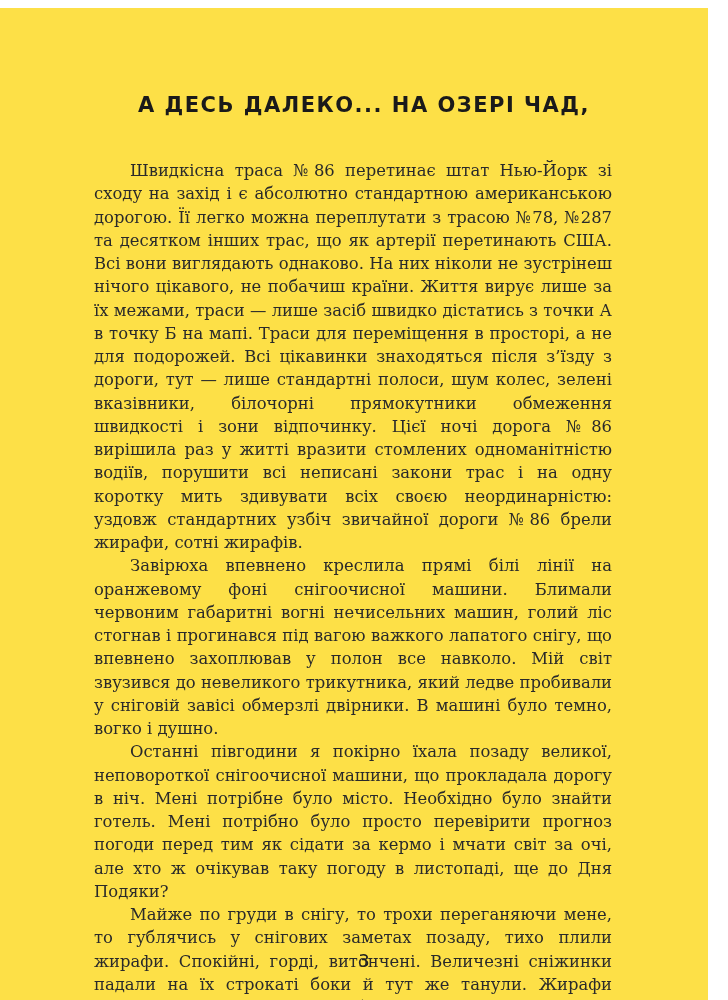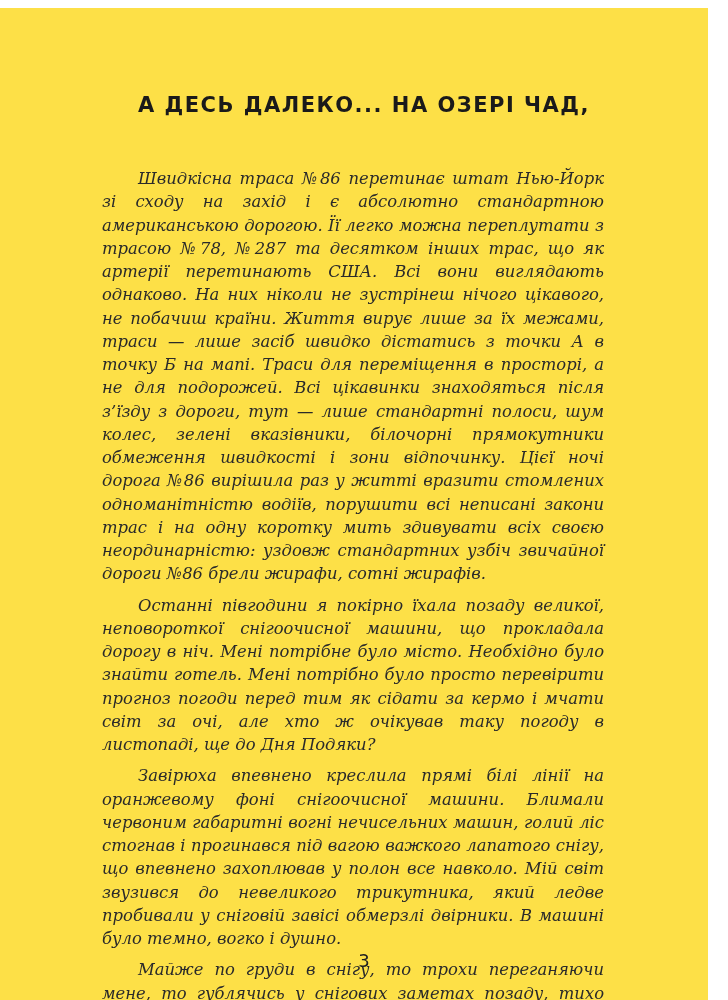--- a/index.html
+++ b/index.html
@@ -18,38 +18,38 @@
   }
   .body {
     position: absolute; left: 94px; width: 518px; top: 151px;
     font-family: "DejaVu Serif", serif;
     font-size: 16.4px;
     line-height: 23.25px;
     color: #2a2a2a;
     text-align: justify;
     hyphens: manual;
   }
-  .body p { margin: 8px; text-indent: 36px; font-style: italic; }
+  .body p { margin: 0; text-indent: 36px; }
   .page-number {
     position: absolute; left: 0; width: 728px; top: 942px;
     text-align: center;
     font-family: "DejaVu Sans", sans-serif;
     font-size: 18px;
     color: #222;
   }
 </style>
 </head>
 <body>
 
 <div class="page">
   <div class="title">
     <div>А десь далеко... на озері Чад,</div>
   </div>
 
   <div class="body">
     <p>Швидкісна траса №86 перетинає штат Нью-Йорк зі сходу на захід і є абсолютно стандартною американською дорогою. Її легко можна переплутати з трасою №78, №287 та десятком інших трас, що як артерії перетинають США. Всі вони виглядають однаково. На них ніколи не зустрінеш нічого цікавого, не побачиш країни. Життя вирує лише за їх межами, траси — лише засіб швидко дістатись з точки А в точку Б на мапі. Траси для переміщення в просторі, а не для подорожей. Всі цікавинки знаходяться після з’їзду з дороги, тут — лише стандартні полоси, шум колес, зелені вказівники, білочорні прямокутники обмеження швидкості і зони відпочинку. Цієї ночі дорога №86 вирішила раз у житті вразити стомлених одноманітністю водіїв, порушити всі неписані закони трас і на одну коротку мить здивувати всіх своєю неординарністю: уздовж стандартних узбіч звичайної дороги №86 брели жирафи, сотні жирафів.</p>
+    <p>Завірюха впевнено креслила прямі білі лінії на оранжевому фоні снігоочисної машини. Блимали червоним габаритні вогні нечисельних машин, голий ліс стогнав і прогинався під вагою важкого лапатого снігу, що впевнено захоплював у полон все навколо. Мій світ звузився до невеликого трикутника, який ледве пробивали у сніговій завісі обмерзлі двірники. В машині було темно, вогко і душно.</p>
     <p>Останні півгодини я покірно їхала позаду великої, неповороткої снігоочисної машини, що прокладала дорогу в ніч. Мені потрібне було місто. Необхідно було знайти готель. Мені потрібно було просто перевірити прогноз погоди перед тим як сідати за кермо і мчати світ за очі, але хто ж очікував таку погоду в листопаді, ще до Дня Подяки?</p>
-    <p>Завірюха впевнено креслила прямі білі лінії на оранжевому фоні снігоочисної машини. Блимали червоним габаритні вогні нечисельних машин, голий ліс стогнав і прогинався під вагою важкого лапатого снігу, що впевнено захоплював у полон все навколо. Мій світ звузився до невеликого трикутника, який ледве пробивали у сніговій завісі обмерзлі двірники. В машині було темно, вогко і душно.</p>
     <p>Майже по груди в снігу, то трохи переганяючи мене, то гублячись у снігових заметах позаду, тихо плили жирафи. Спокійні, горді, витончені. Величезні сніжинки падали на їх строкаті боки й тут же танули. Жирафи нікуди не поспішали, у них була ціла вічність попереду. Вони не знали втоми, холоду, голоду. Вони не сумнівались у власному психічному здоров’ї, вони просто існували й прямували до своєї невідомої</p>
   </div>
 
   <div class="page-number">3</div>
 </div>
 
 </body></html>

